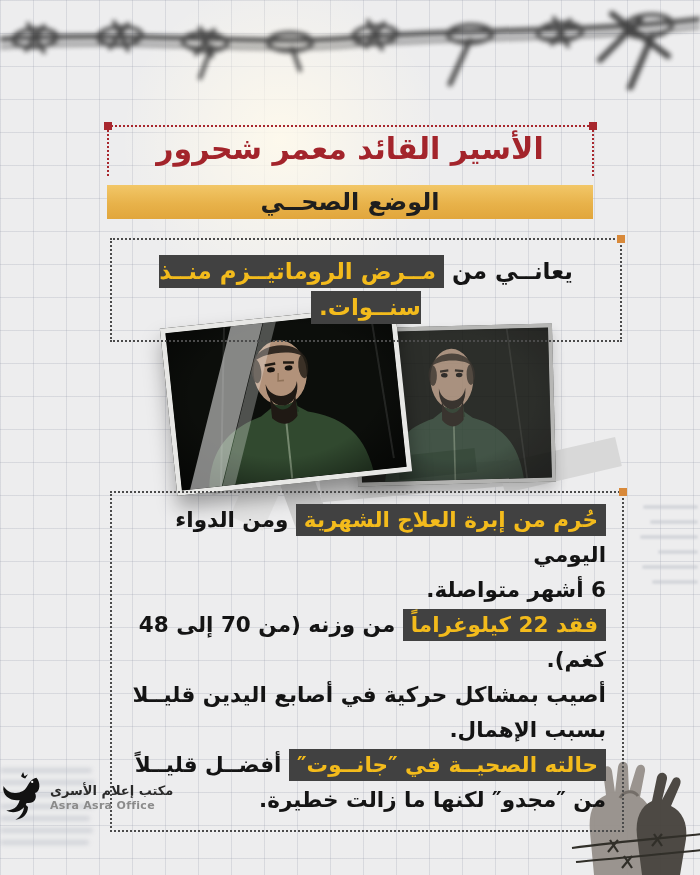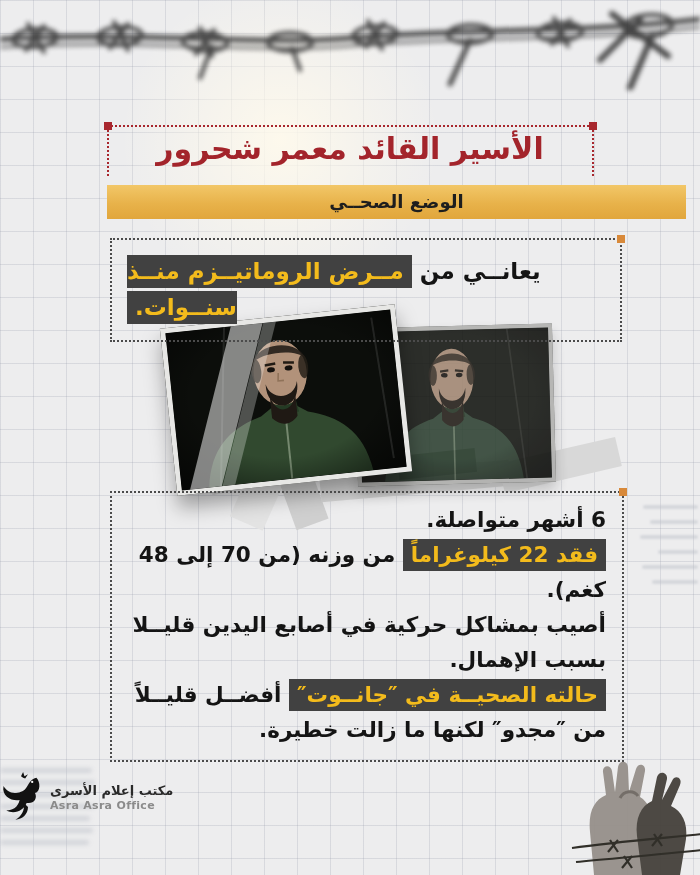--- a/index.html
+++ b/index.html
@@ -35,33 +35,33 @@
   .frame-corner.right{right:-4px;}
   .frame-stub{position:absolute;top:3px;width:0;height:46px;border-left:2px dotted #a8272e;}
   .frame-stub.left{left:-1px;}
   .frame-stub.right{right:-1px;}
   .page-title{
     position:absolute;left:0;top:131px;width:700px;z-index:4;
     text-align:center;font-size:30px;font-weight:bold;color:#a3242b;
     direction:rtl;letter-spacing:0;
   }
   .banner{
-    position:absolute;left:107px;top:185px;width:579px;height:34px;z-index:4;
+    position:absolute;left:107px;top:185px;width:486px;height:34px;z-index:4;
     background:linear-gradient(180deg,#f2c768 0%,#e8b24a 55%,#e1a63c 100%);
-    text-align:center;line-height:34px;font-size:18px;font-weight:bold;color:#1e1e1e;
+    text-align:center;line-height:34px;font-size:24px;font-weight:bold;color:#1e1e1e;
     direction:rtl;
   }
   
   .dotted-box{
     position:absolute;left:110px;width:478px;z-index:4;
     border:2px dotted #4b4b4b;direction:rtl;
   }
   .corner-dot{position:absolute;top:-5px;right:-5px;width:8px;height:8px;background:#d8893a;}
   .sec1{top:238px;padding:13px 15px 15px;}
-  .sec1 .intro-line{font-size:23px;font-weight:bold;color:#141414;line-height:36px;text-align:left;}
+  .sec1 .intro-line{font-size:23px;font-weight:bold;color:#141414;line-height:36px;text-align:center;}
   .hl{
     background:#414141;color:#f3bb1c;padding:3px 8px 4px;
   }
   .sec2{top:491px;padding:9px 16px 13px;}
   .sec2 .line{
     font-size:21.5px;font-weight:bold;color:#141414;line-height:35px;text-align:right;
   }
   
   .photo{position:absolute;z-index:3;}
   .photo svg{display:block;width:100%;height:100%;}
@@ -216,20 +216,21 @@
       <rect width="230" height="160" fill="url(#vig1)"></rect>
       <path d="M60,0 L40,160 M210,6 L218,150" stroke="#ffffff" stroke-width="2" opacity=".1"></path>
     </svg>
     <div class="tape"></div>
     <div class="tape2"></div>
   </div>
 
   <div class="dotted-box sec2">
     <span class="corner-dot"></span>
     <div>
+        <div class="line"><span class="hl">حُرم من إبرة العلاج الشهرية</span><span> ومن الدواء اليومي</span></div>
         <div class="line"><span>6 أشهر متواصلة.</span></div>
         <div class="line"><span class="hl">فقد 22 كيلوغراماً</span><span> من وزنه (من 70 إلى 48 كغم).</span></div>
         <div class="line"><span>أصيب بمشاكل حركية في أصابع اليدين قليــلا</span></div>
         <div class="line"><span>بسبب الإهمال.</span></div>
         <div class="line"><span class="hl">حالته الصحيــة في ″جانــوت″</span><span> أفضــل قليــلاً</span></div>
         <div class="line"><span>من ″مجدو″ لكنها ما زالت خطيرة.</span></div>
       </div>
   </div>
 
   <div class="logo">

